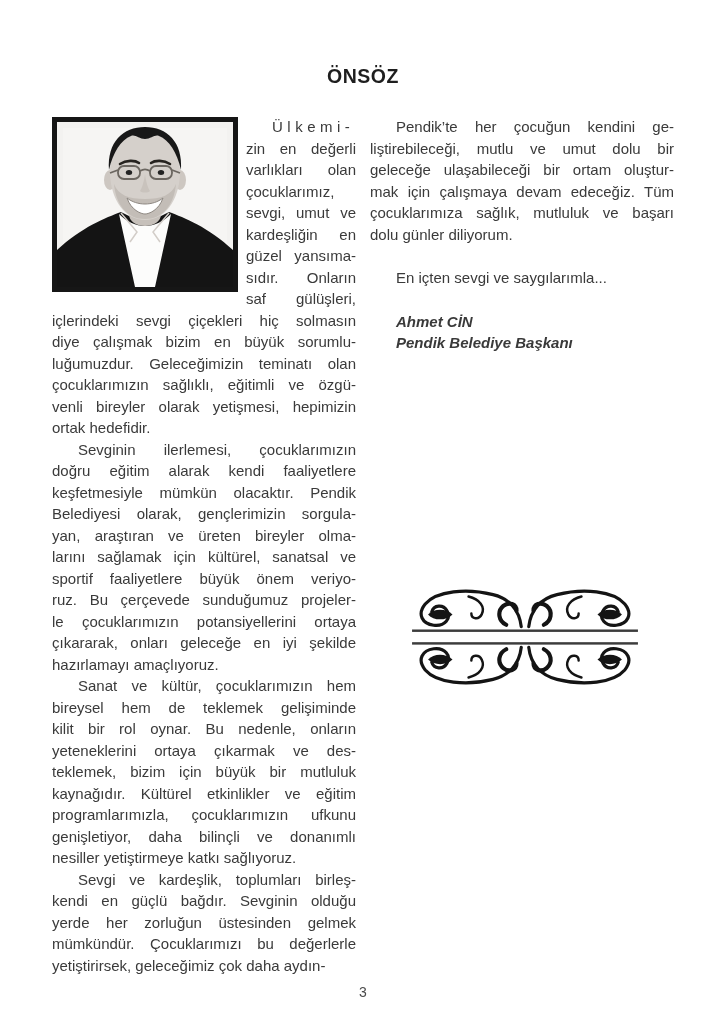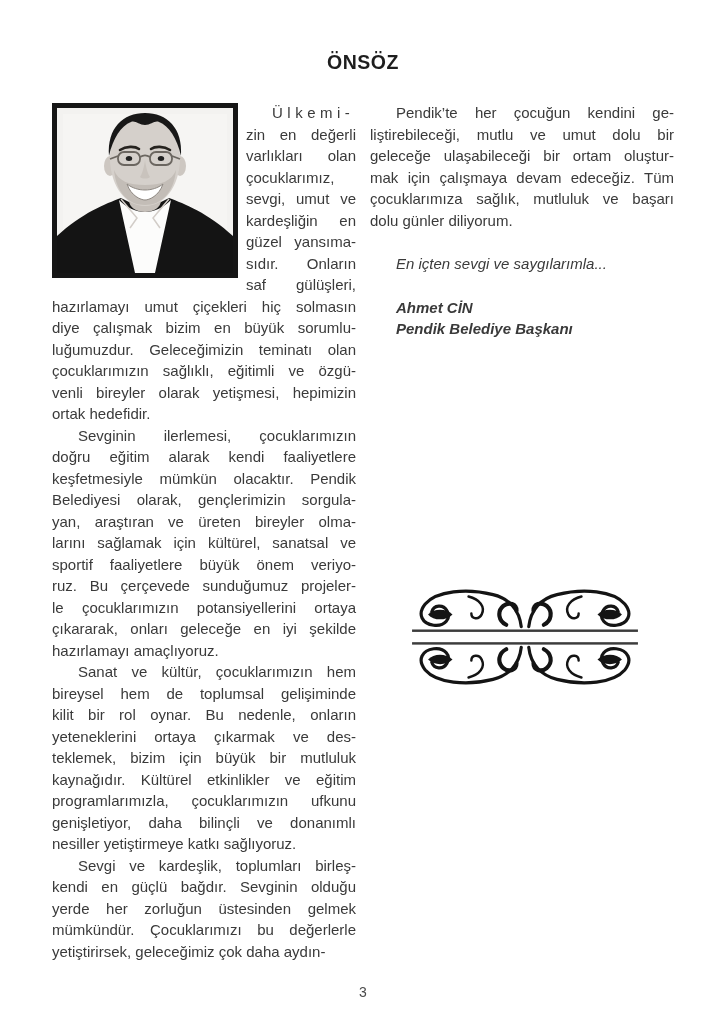--- a/index.html
+++ b/index.html
@@ -3,39 +3,39 @@
 <meta charset="utf-8">
 <style>
   html,body { margin:0; padding:0; background:#ffffff; }
   .page {
     position:relative; width:726px; height:1024px; background:#ffffff;
     font-family:"Liberation Sans", sans-serif;
     font-size:15px; line-height:21.5px; color:#3a3a3a;
     overflow:hidden;
   }
   .title {
-    margin:0; padding-top:50px; text-align:center;
+    margin:0; padding-top:64px; text-align:center;
     font-size:19.5px; line-height:24px; font-weight:bold;
     color:#1e1e1e; letter-spacing:0.5px;
   }
   .columns { display:flex; margin-top:28px; padding:0 51px 0 52px; gap:14px; }
   .col { width:304px; }
   .photo-frame {
     float:left; width:176px; height:165px;
     border:5px solid #161616; margin:1px 8px 13px 0;
     background:#f3f2f0;
   }
   .photo-frame svg { display:block; width:176px; height:165px; }
   .para { margin:0; }
   .line { text-align:justify; text-align-last:justify; hyphens:none; }
   .line.end { text-align-last:left; }
   .line.first { text-indent:26px; }
   .line.spread { letter-spacing:0.30em; }
   .para.cont .line.first { text-indent:0; }
-  .para.gap { margin-top:22px;font-style:italic; }
+  .para.gap { margin-top:22px; }
   .para.sig { font-style:italic; }
   .para.sig .line { text-indent:26px; text-align-last:left;font-weight:bold; }
   .ornament { margin:228px auto 0; width:226px; }
   .ornament svg { display:block; width:226px; height:96px; }
   .pageno {
     position:absolute; left:0; right:0; bottom:24px;
     text-align:center; font-size:14px; line-height:16px; color:#4a4a4a;
   }
 </style>
 </head>
@@ -83,21 +83,21 @@
     <div class="para p-first">
           <div class="line first spread">Ülkemi-</div>
           <div class="line">zin en değerli</div>
           <div class="line">varlıkları olan</div>
           <div class="line">çocuklarımız,</div>
           <div class="line">sevgi, umut ve</div>
           <div class="line">kardeşliğin en</div>
           <div class="line">güzel yansıma-</div>
           <div class="line">sıdır. Onların</div>
           <div class="line">saf gülüşleri,</div>
-          <div class="line">hazırlamayı umut çiçekleri hiç solmasın</div>
+          <div class="line">içlerindeki sevgi çiçekleri hiç solmasın</div>
           <div class="line">diye çalışmak bizim en büyük sorumlu-</div>
           <div class="line">luğumuzdur. Geleceğimizin teminatı olan</div>
           <div class="line">çocuklarımızın sağlıklı, eğitimli ve özgü-</div>
           <div class="line">venli bireyler olarak yetişmesi, hepimizin</div>
           <div class="line end">ortak hedefidir.</div>
         </div>
         <div class="para">
           <div class="line first">Sevginin ilerlemesi, çocuklarımızın</div>
           <div class="line">doğru eğitim alarak kendi faaliyetlere</div>
           <div class="line">keşfetmesiyle mümkün olacaktır. Pendik</div>
@@ -105,21 +105,21 @@
           <div class="line">yan, araştıran ve üreten bireyler olma-</div>
           <div class="line">larını sağlamak için kültürel, sanatsal ve</div>
           <div class="line">sportif faaliyetlere büyük önem veriyo-</div>
           <div class="line">ruz. Bu çerçevede sunduğumuz projeler-</div>
           <div class="line">le çocuklarımızın potansiyellerini ortaya</div>
           <div class="line">çıkararak, onları geleceğe en iyi şekilde</div>
           <div class="line end">hazırlamayı amaçlıyoruz.</div>
         </div>
         <div class="para">
           <div class="line first">Sanat ve kültür, çocuklarımızın hem</div>
-          <div class="line">bireysel hem de toplumsal gelişiminde</div>
+          <div class="line">bireysel hem de teklemek gelişiminde</div>
           <div class="line">kilit bir rol oynar. Bu nedenle, onların</div>
           <div class="line">yeteneklerini ortaya çıkarmak ve des-</div>
           <div class="line">teklemek, bizim için büyük bir mutluluk</div>
           <div class="line">kaynağıdır. Kültürel etkinlikler ve eğitim</div>
           <div class="line">programlarımızla, çocuklarımızın ufkunu</div>
           <div class="line">genişletiyor, daha bilinçli ve donanımlı</div>
           <div class="line end">nesiller yetiştirmeye katkı sağlıyoruz.</div>
         </div>
         <div class="para">
           <div class="line first">Sevgi ve kardeşlik, toplumları birleş-</div>

